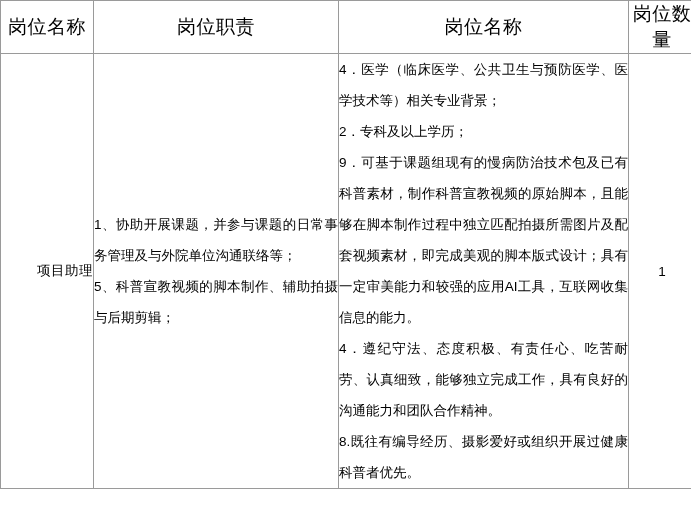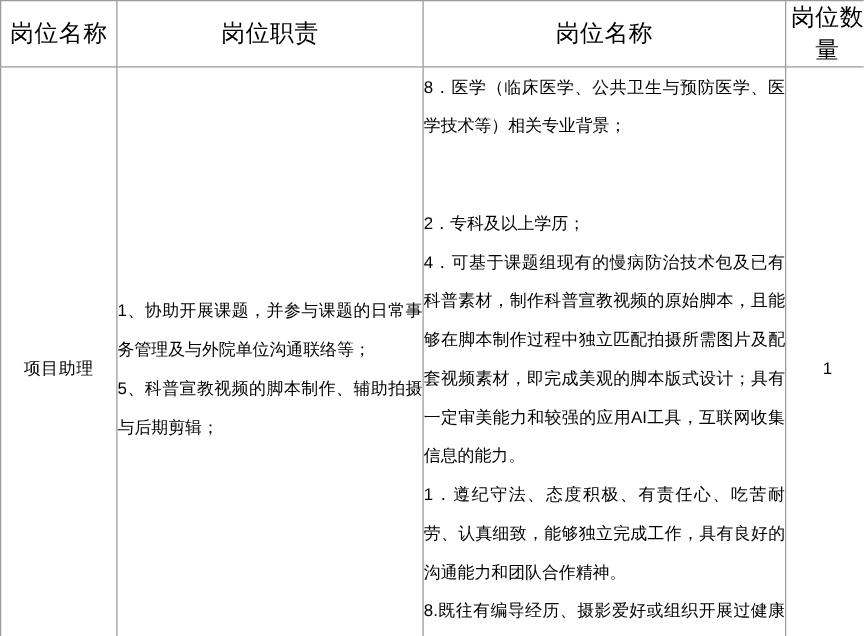--- a/index.html
+++ b/index.html
@@ -32,21 +32,21 @@
 
   thead th {
     height: 31px;
     font-size: 19px;
     font-weight: normal;
     text-align: center;
     letter-spacing: 0.5px;
   }
 
   td.cell-name {
-    text-align: center;
+    text-align: right;
     font-size: 13.5px;
     letter-spacing: 0.5px;
   }
   td.cell-count {
     text-align: center;
     font-size: 13.5px;
   }
 
   td.cell-duty,
   td.cell-req {
@@ -55,21 +55,20 @@
     line-height: 31px;
   }
   td.cell-duty { text-align: justify; text-align-last: left; margin-top: 48px; }
   td.cell-req  { text-align: justify; text-align-last: left; }
 
   .para {
     margin: 0;
   }
   .para.center {
     text-align: center;
-    margin-top: 47px;
   }
 </style>
 </head>
 <body>
 
 <table class="job-table">
   <thead>
     <tr>
       <th class="col-name">岗位名称</th>
       <th class="col-duty">岗位职责</th>
@@ -78,22 +77,22 @@
     </tr>
   </thead>
   <tbody>
     <tr>
       <td class="cell-name">项目助理</td>
       <td class="cell-duty">
         <p class="para">1、协助开展课题，并参与课题的日常事务管理及与外院单位沟通联络等；</p>
         <p class="para">5、科普宣教视频的脚本制作、辅助拍摄与后期剪辑；</p>
       </td>
       <td class="cell-req">
-        <p class="para">8．医学（临床医学、公共卫生与预防医学、医学技术等）相关专业背景；</p>
+        <p class="para">4．医学（临床医学、公共卫生与预防医学、医学技术等）相关专业背景；</p>
         <p class="para center">2．专科及以上学历；</p>
-        <p class="para">4．可基于课题组现有的慢病防治技术包及已有科普素材，制作科普宣教视频的原始脚本，且能够在脚本制作过程中独立匹配拍摄所需图片及配套视频素材，即完成美观的脚本版式设计；具有一定审美能力和较强的应用AI工具，互联网收集信息的能力。</p>
-        <p class="para">1．遵纪守法、态度积极、有责任心、吃苦耐劳、认真细致，能够独立完成工作，具有良好的沟通能力和团队合作精神。</p>
+        <p class="para">9．可基于课题组现有的慢病防治技术包及已有科普素材，制作科普宣教视频的原始脚本，且能够在脚本制作过程中独立匹配拍摄所需图片及配套视频素材，即完成美观的脚本版式设计；具有一定审美能力和较强的应用AI工具，互联网收集信息的能力。</p>
+        <p class="para">4．遵纪守法、态度积极、有责任心、吃苦耐劳、认真细致，能够独立完成工作，具有良好的沟通能力和团队合作精神。</p>
         <p class="para">8.既往有编导经历、摄影爱好或组织开展过健康科普者优先。</p>
       </td>
       <td class="cell-count">1</td>
     </tr>
   </tbody>
 </table>
 
 </body></html>

